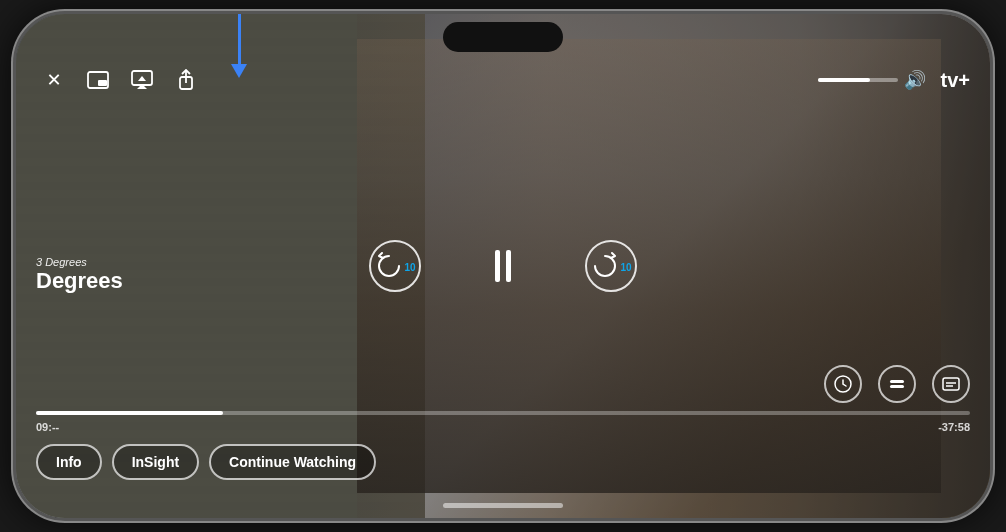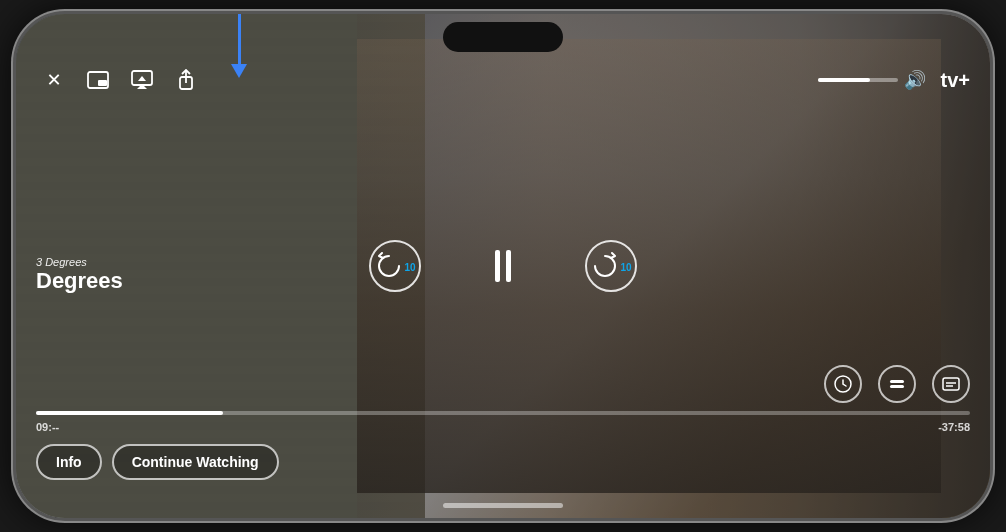--- a/index.html
+++ b/index.html
@@ -506,19 +506,20 @@
         <div class="progress-fill" style="width: 20%;"></div>
       </div>
       <div class="time-labels">
         <span class="time-label">09:--</span>
         <span class="time-label">-37:58</span>
       </div>
     </div>
 
     <div class="bottom-actions">
       <div class="action-btn">Info</div>
+      <div class="action-btn">InSight</div>
       <div class="action-btn">Continue Watching</div>
     </div>
 
     <div class="home-indicator"></div>
 
   </div>
 </div>
 
 </body></html>

